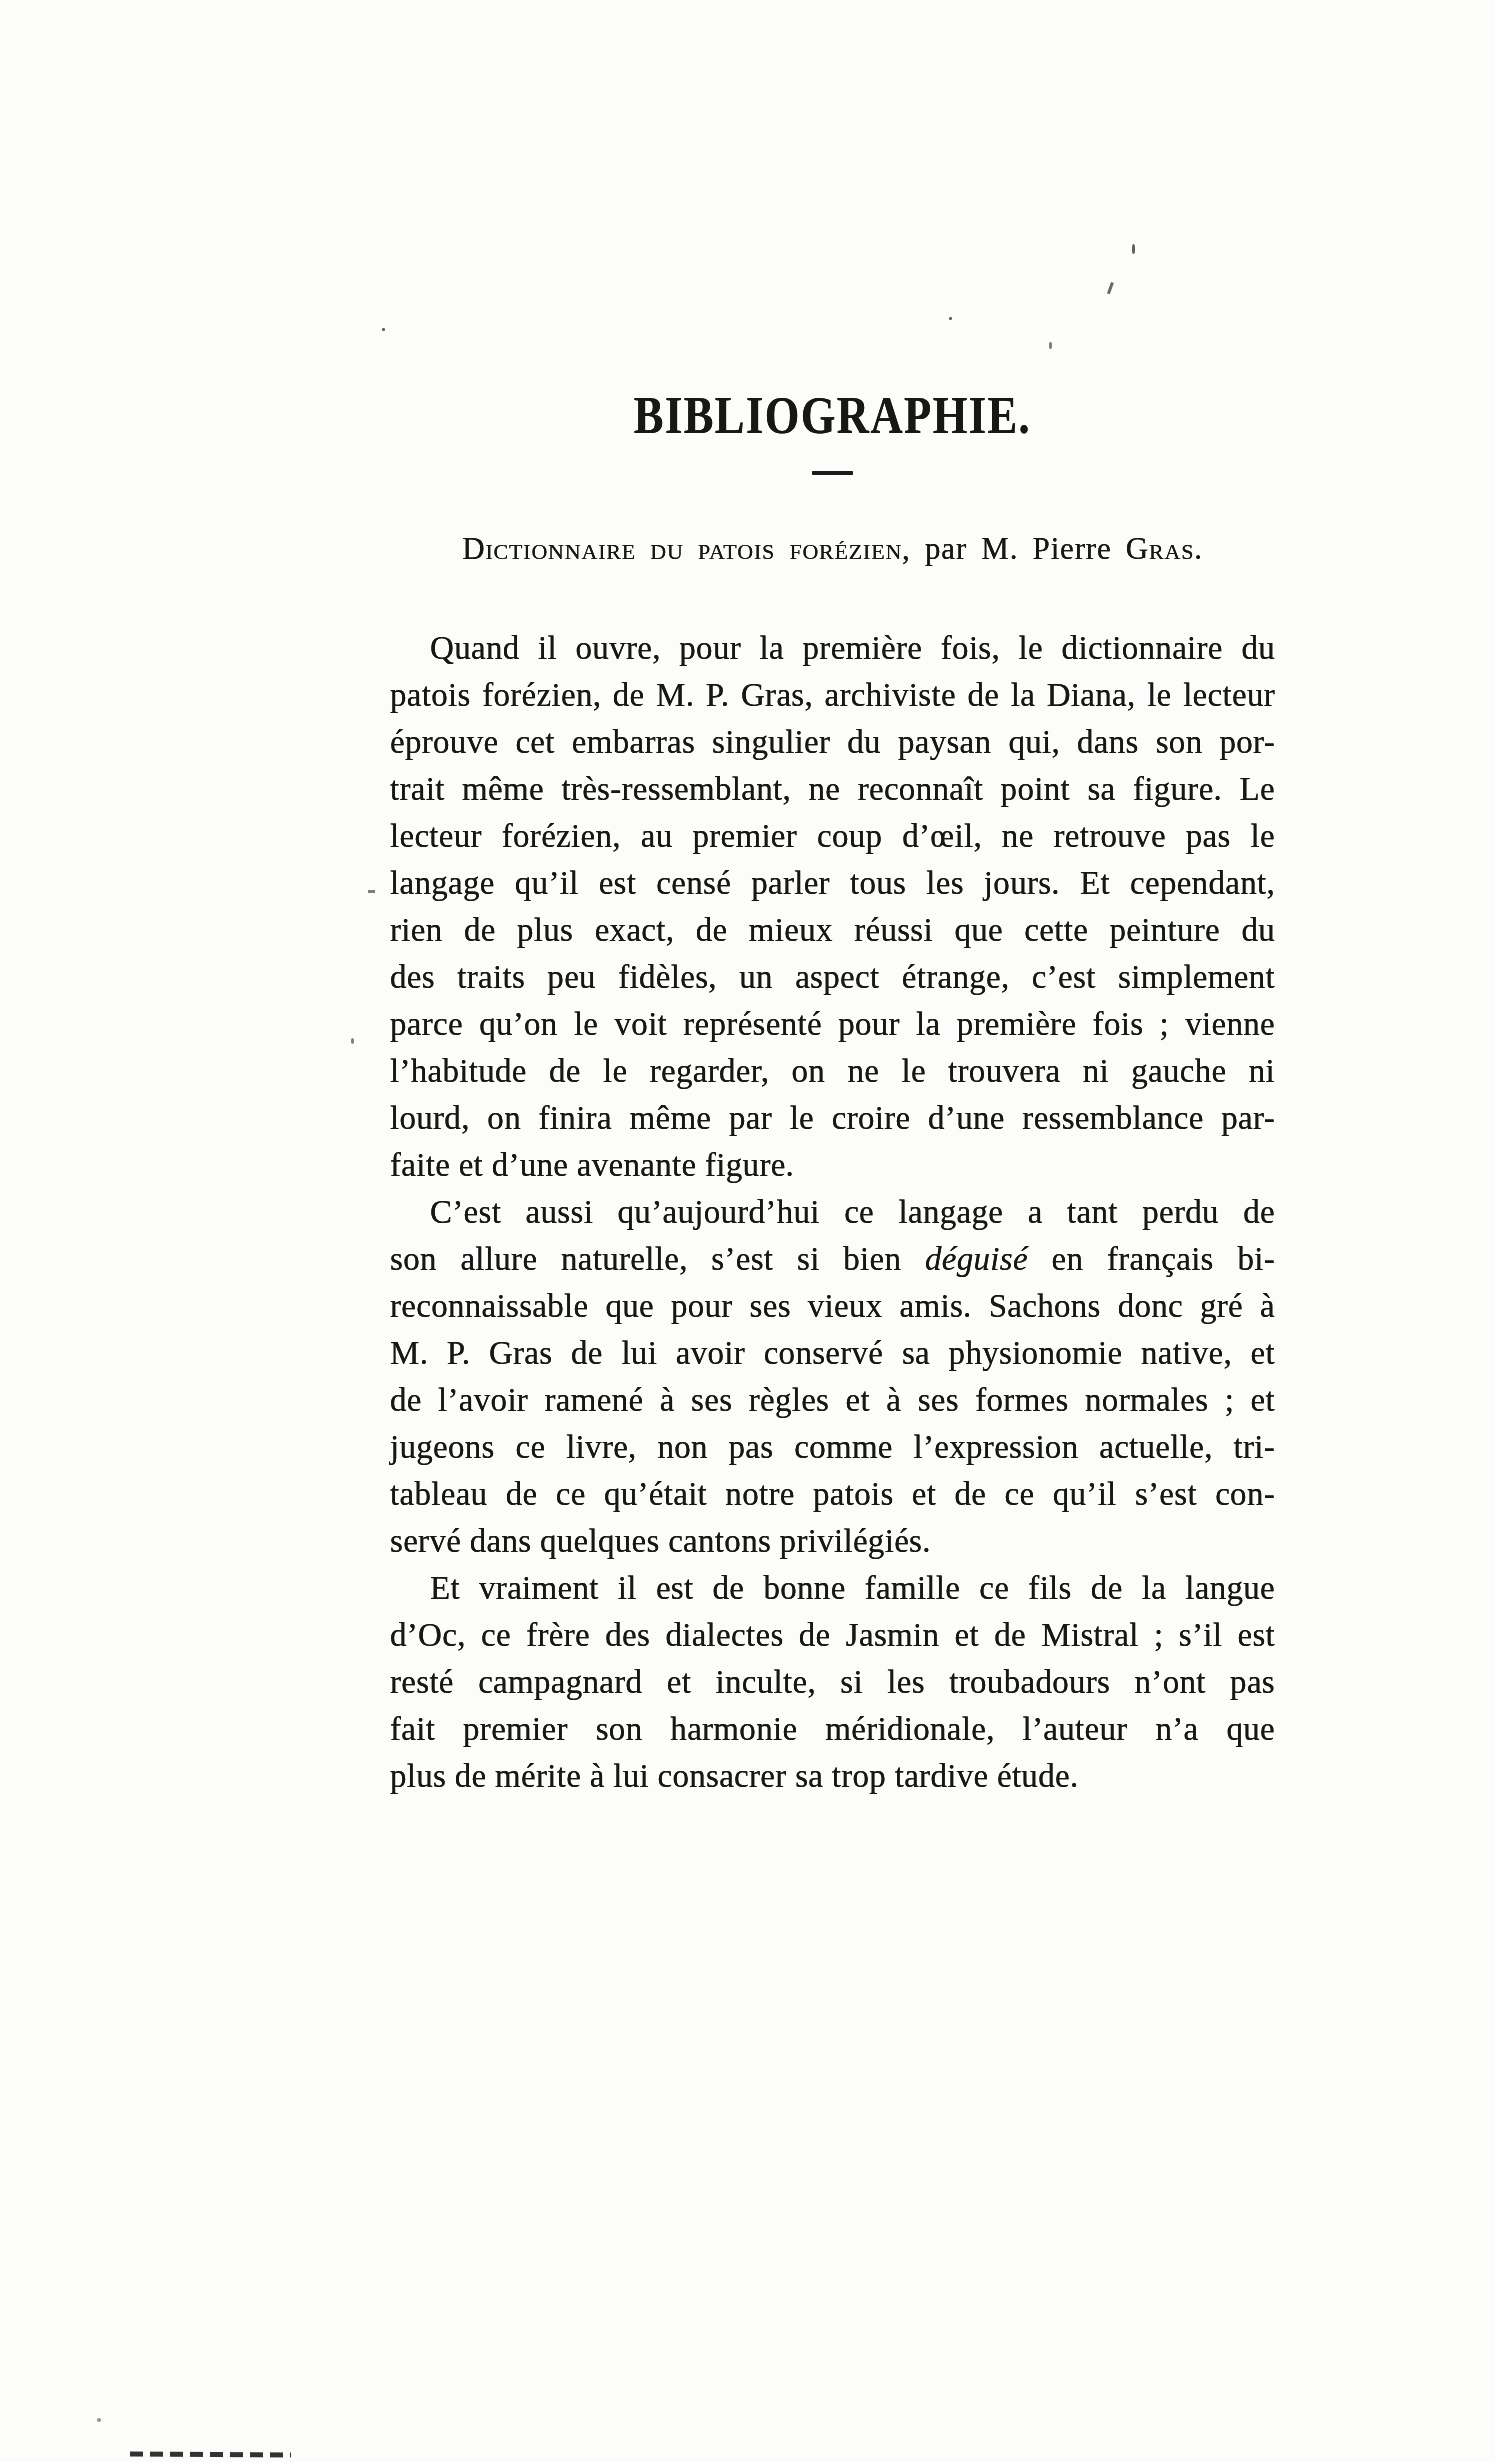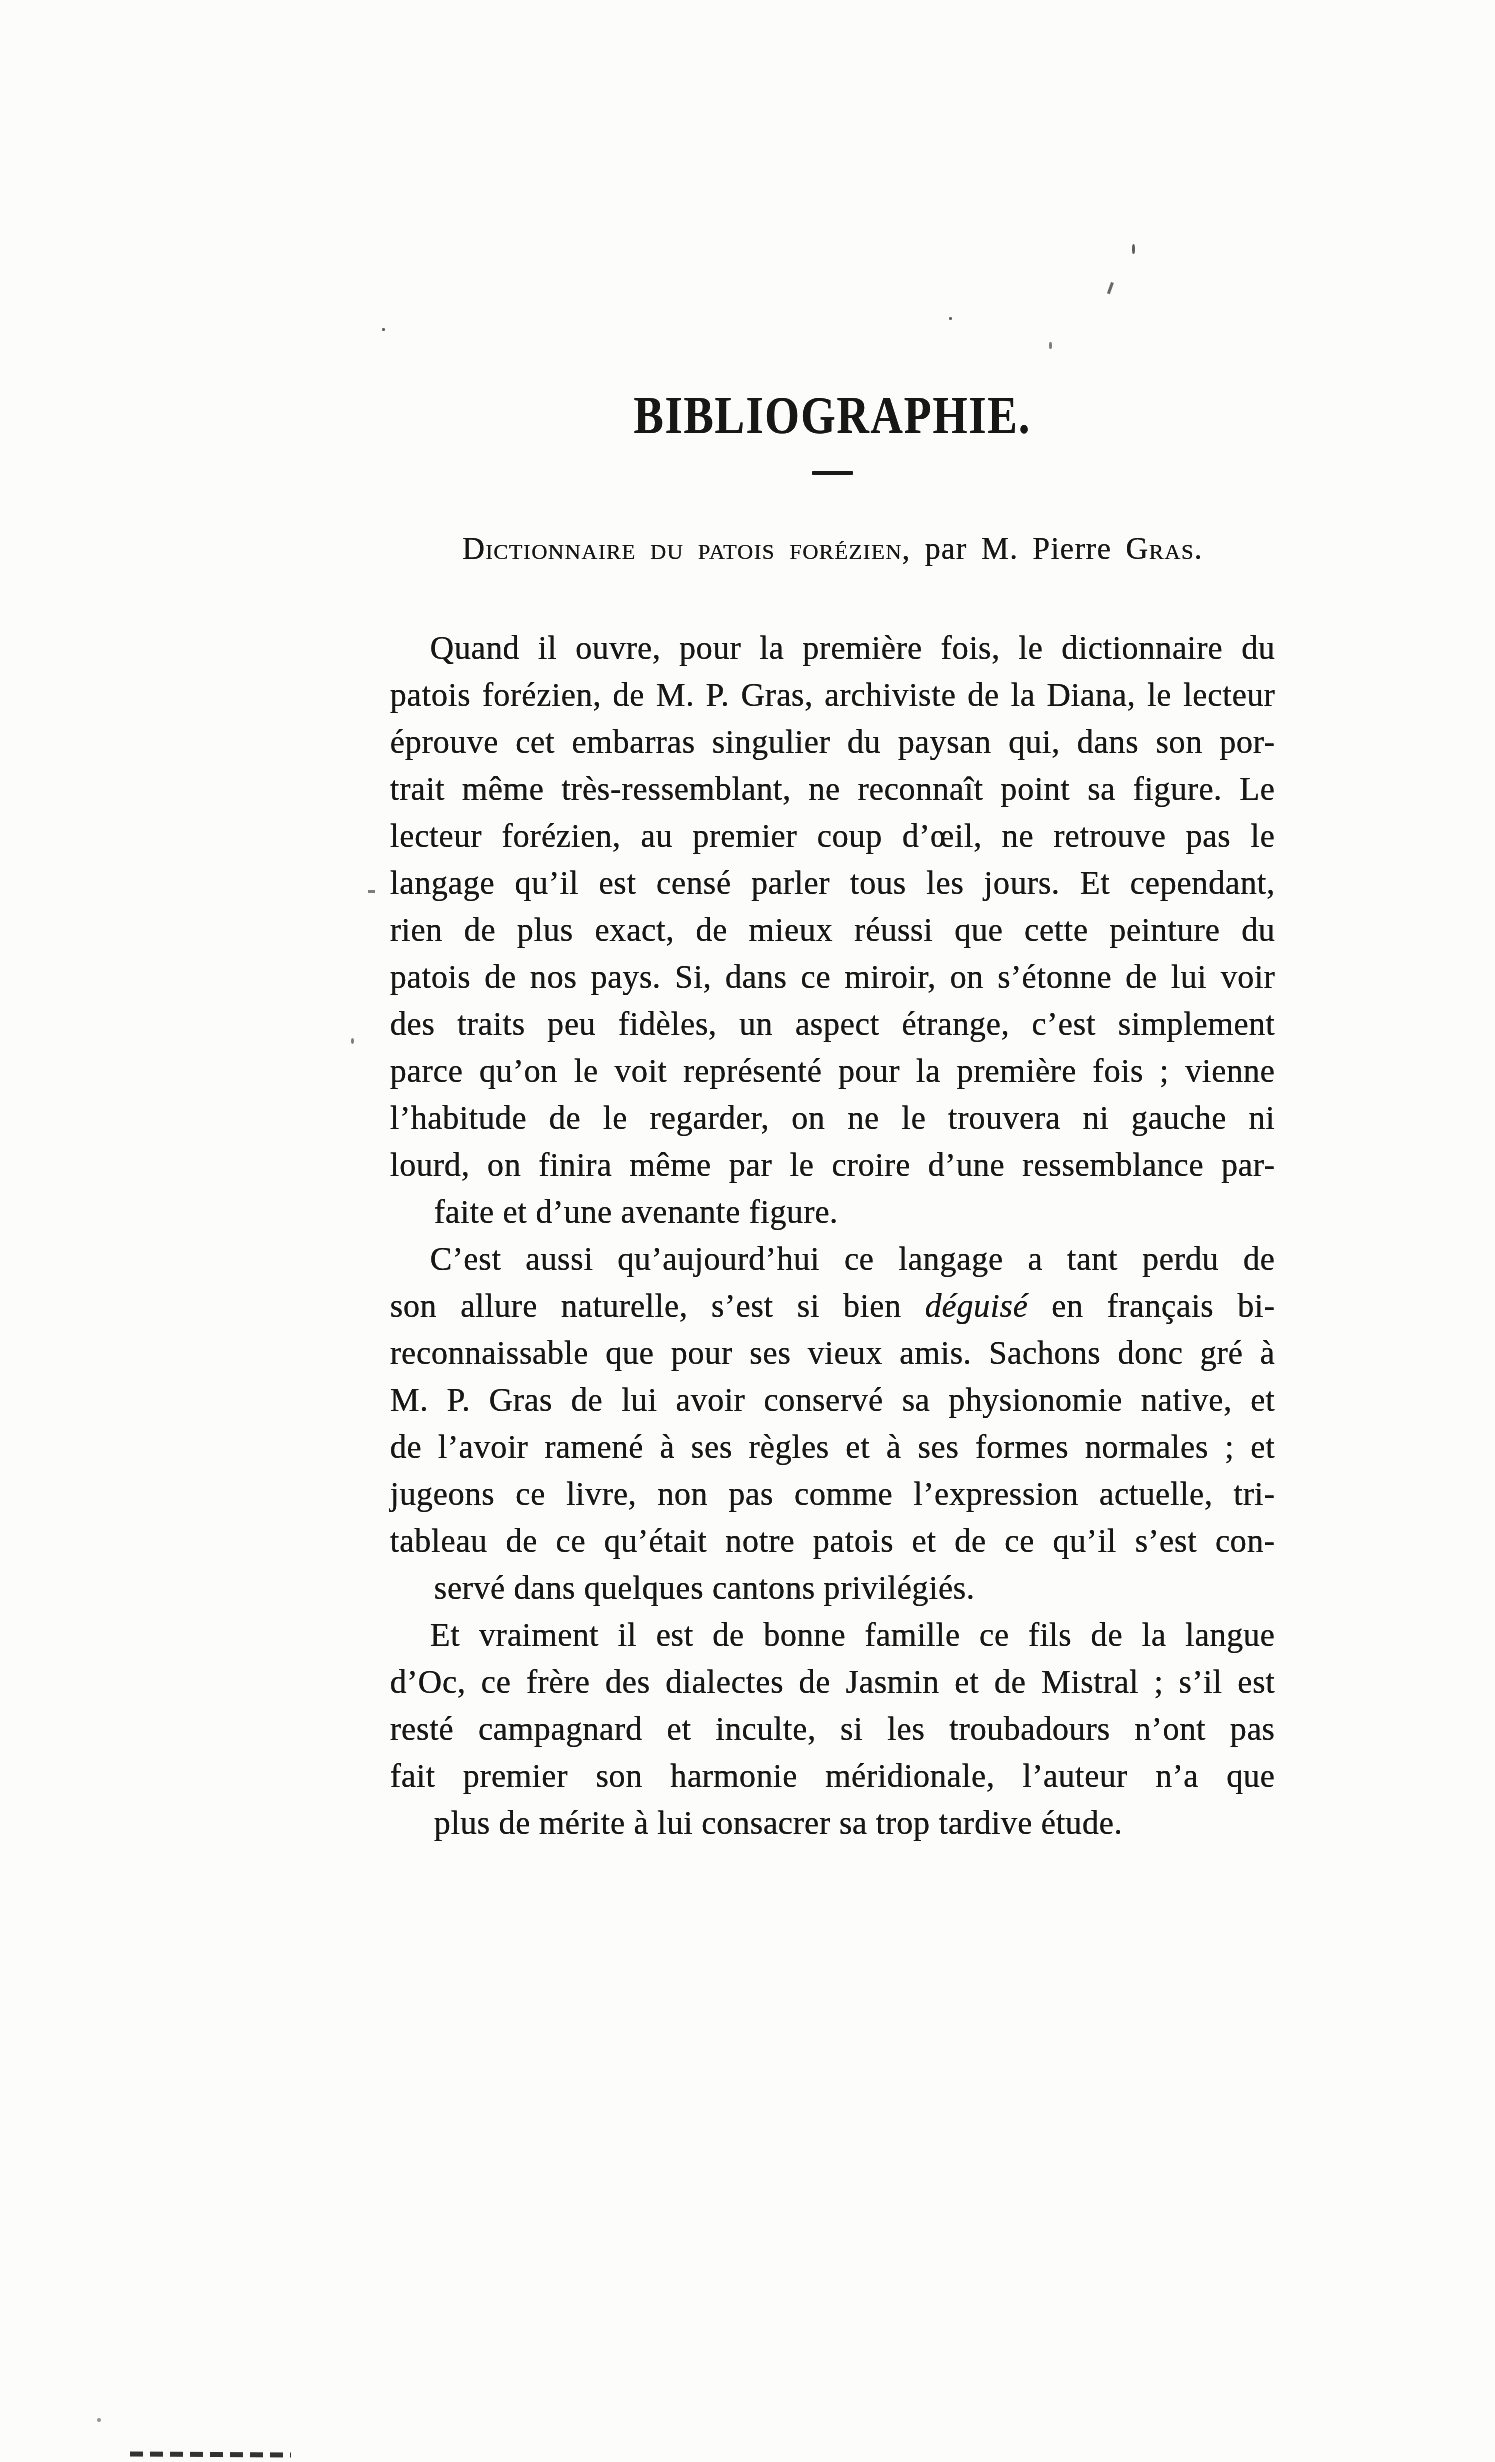--- a/index.html
+++ b/index.html
@@ -51,21 +51,21 @@
     height: 47px;
     line-height: 47px;
     font-size: 33px;
     letter-spacing: 0.3px;
     text-align: justify;
     text-align-last: justify;
     white-space: nowrap;
     box-sizing: border-box;
   }
   .line.indent { padding-left: 40px; }
-  .line.last { text-align-last: left; white-space: normal; margin-left: 44px; }
+  .line.last { text-align-last: left; white-space: normal; }
   .line em { font-style: italic; }
   
   .artifact { position: absolute; background: #2a2a2a; }
   .speck { border-radius: 50%; opacity: .75; }
   .bottom-smudge {
     position: absolute;
     left: 130px; top: 2452px;
     width: 161px; height: 5px;
     background: repeating-linear-gradient(90deg, #1c1c1c 0 13.2px, transparent 13.2px 20px);
     transform: rotate(.4deg);
@@ -87,21 +87,20 @@
     <div class="body-text">
 
       <div>
         <div class="line indent">Quand il ouvre, pour la première fois, le dictionnaire du</div>
         <div class="line">patois forézien, de M. P. Gras, archiviste de la Diana, le lecteur</div>
         <div class="line">éprouve cet embarras singulier du paysan qui, dans son por-</div>
         <div class="line">trait même très-ressemblant, ne reconnaît point sa figure. Le</div>
         <div class="line">lecteur forézien, au premier coup d’œil, ne retrouve pas le</div>
         <div class="line">langage qu’il est censé parler tous les jours. Et cependant,</div>
         <div class="line">rien de plus exact, de mieux réussi que cette peinture du</div>
-        <div class="line">patois de nos pays. Si, dans ce miroir, on s’étonne de lui voir</div>
         <div class="line">des traits peu fidèles, un aspect étrange, c’est simplement</div>
         <div class="line">parce qu’on le voit représenté pour la première fois ; vienne</div>
         <div class="line">l’habitude de le regarder, on ne le trouvera ni gauche ni</div>
         <div class="line">lourd, on finira même par le croire d’une ressemblance par-</div>
         <div class="line last">faite et d’une avenante figure.</div>
       </div>
 
       <div>
         <div class="line indent">C’est aussi qu’aujourd’hui ce langage a tant perdu de</div>
         <div class="line"><span>son allure naturelle, s’est si bien </span><em>déguisé</em><span> en français bi-</span></div>

